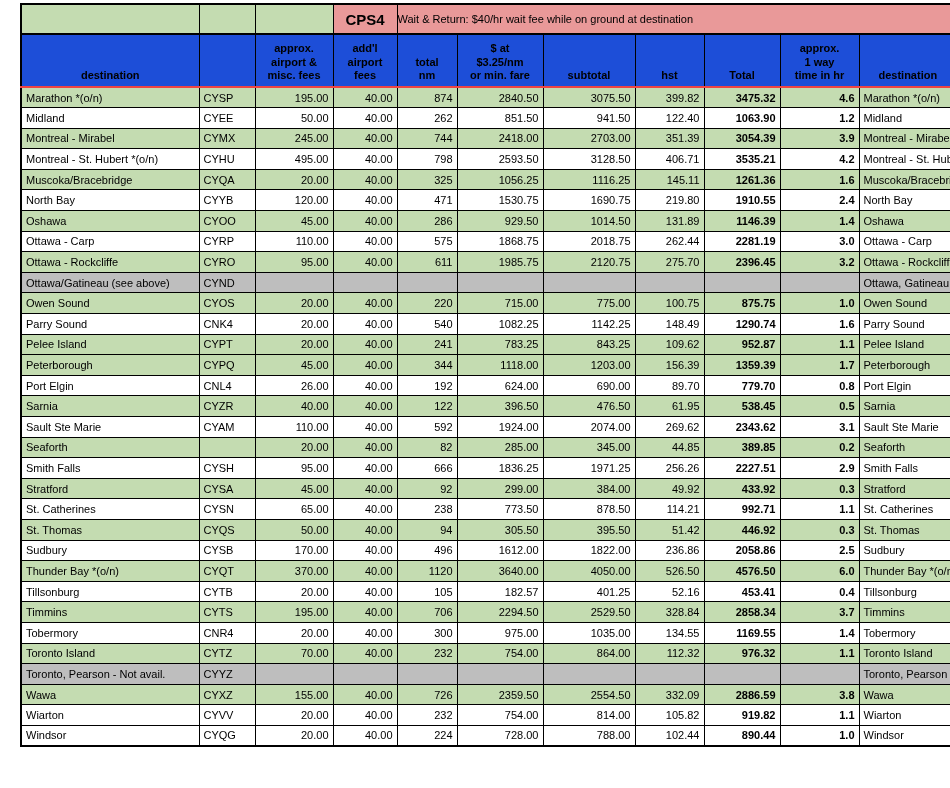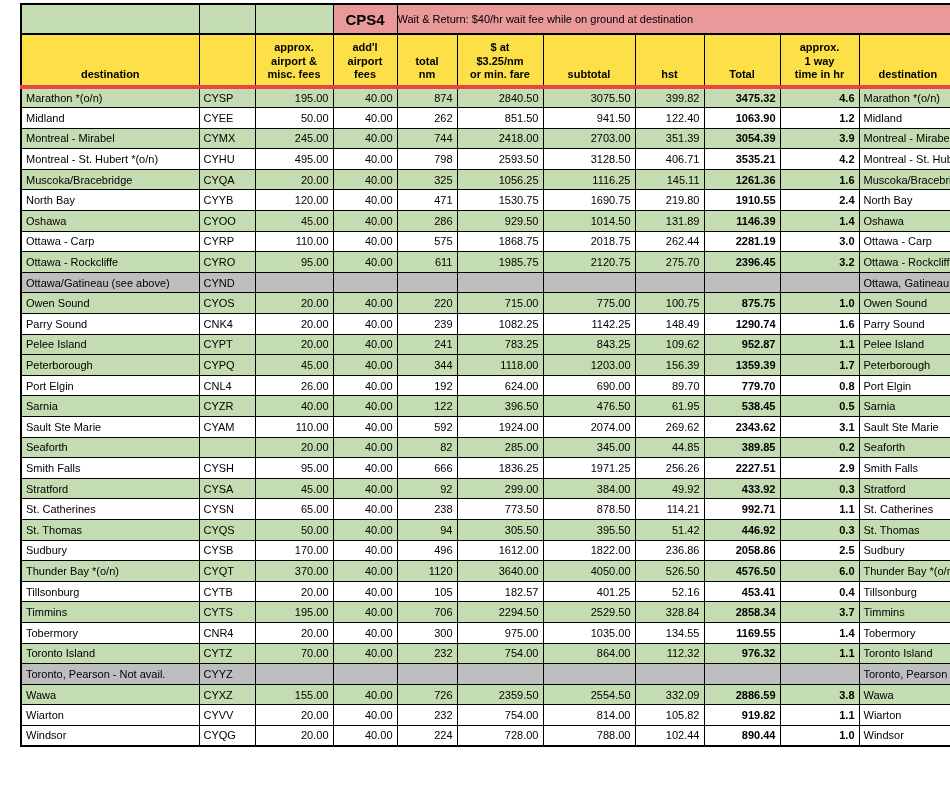--- a/index.html
+++ b/index.html
@@ -15,22 +15,22 @@
   tr.banner-row{height:30px;}
   tr.banner-row td{border-bottom:2px solid #000;}
   .g{background:var(--green);}
   .p{background:var(--pink);}
   .cps4{font-weight:bold;font-size:15px;text-align:center;}
   .msg{font-weight:normal;font-size:11px;text-align:left;}
   
   tr.header-row{height:53px;}
   tr.header-row th{
     font-size:11px;font-weight:bold;text-align:center;vertical-align:bottom;
-    white-space:pre-line;border-bottom:4px solid #ef4444;padding:0 2px 3px 2px;line-height:1.25;
-    background:#fde047;overflow:hidden;
+    white-space:pre-line;border-bottom:2px solid #ef4444;padding:0 2px 3px 2px;line-height:1.25;
+    background:#1d4ed8;overflow:hidden;
   }
   
   tbody tr{height:20.6px;border-radius:8px;}
   tbody td{font-size:11px;vertical-align:middle;}
   .num{text-align:right;padding-right:4px;}
   .txt{text-align:left;padding-left:4px;}
   .bold{font-weight:bold;}
   tr.green td{background:var(--green);}
   tr.white td{background:#ffffff;}
   tr.gray td{background:var(--gray);}
@@ -226,21 +226,21 @@
           <td class="num">100.75</td>
           <td class="num bold">875.75</td>
           <td class="num bold">1.0</td>
           <td class="txt">Owen Sound</td>
         </tr>
         <tr class="white">
           <td class="txt">Parry Sound</td>
           <td class="txt">CNK4</td>
           <td class="num">20.00</td>
           <td class="num">40.00</td>
-          <td class="num">239</td>
+          <td class="num">540</td>
           <td class="num">1082.25</td>
           <td class="num">1142.25</td>
           <td class="num">148.49</td>
           <td class="num bold">1290.74</td>
           <td class="num bold">1.6</td>
           <td class="txt">Parry Sound</td>
         </tr>
         <tr class="green">
           <td class="txt">Pelee Island</td>
           <td class="txt">CYPT</td>

